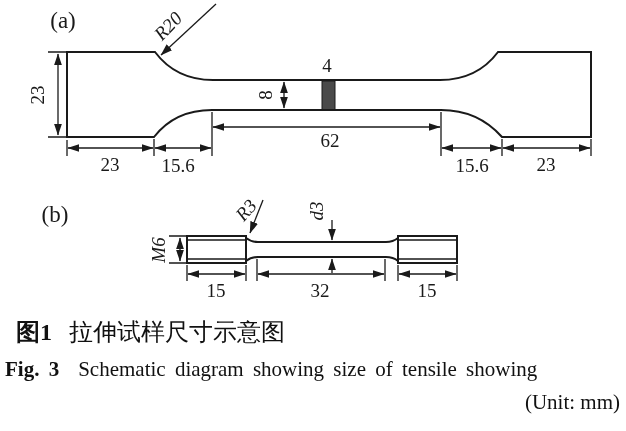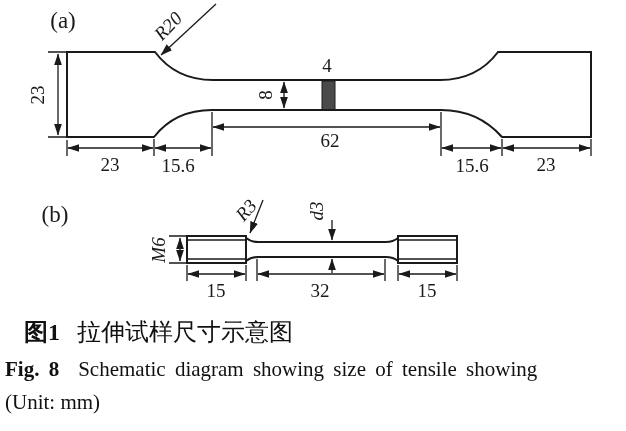--- a/index.html
+++ b/index.html
@@ -7,23 +7,23 @@
         font-family:"Liberation Serif","DejaVu Serif",serif;color:#111;}
   svg{display:block;}
   svg text{font-family:"Liberation Serif","DejaVu Serif",serif;fill:#1a1a1a;}
   .dim-text{font-size:19px;}
   .panel-label{font-size:23px;}
   .ital{font-style:italic;}
   .outline{fill:#ffffff;stroke:#1a1a1a;stroke-width:2;stroke-linejoin:miter;}
   .thin{fill:none;stroke:#1a1a1a;stroke-width:1.6;}
   .dim{fill:none;stroke:#1a1a1a;stroke-width:1.3;}
   .caption{position:absolute;left:0;top:308px;width:620px;}
-  .cap-zh{margin:8px 0 0 24px;font-size:24px;}
+  .cap-zh{margin:8px 0 0 16px;font-size:24px;}
   .cap-en{margin:9px 0 0 5px;font-size:21px;word-spacing:4px;}
-  .cap-unit{margin:8px 0 0 5px;font-size:21px;}
+  .cap-unit{margin:8px 0 0 5px;font-size:21px;text-align:right;}
   .cap-bold{font-weight:bold;}
   .gap-zh{display:inline-block;width:17px;}
   .gap-en{display:inline-block;width:19px;}
 </style>
 </head>
 <body>
 
 <div class="page">
 
   <svg width="626" height="308" viewBox="0 0 626 308">
@@ -96,18 +96,18 @@
       <text class="dim-text" x="320" y="291" dy="0.34em" text-anchor="middle">32</text>
       <text class="dim-text" x="427" y="291" dy="0.34em" text-anchor="middle">15</text>
     </g>
   </svg>
 
   <div class="caption">
     <div class="cap-zh">
       <span class="cap-bold">图1</span><span class="gap-zh"></span><span>拉伸试样尺寸示意图</span>
     </div>
     <div class="cap-en">
-      <span class="cap-bold">Fig. 8</span><span class="gap-en"></span><span>Schematic diagram showing size of tensile showing</span>
+      <span class="cap-bold">Fig. 3</span><span class="gap-en"></span><span>Schematic diagram showing size of tensile showing</span>
     </div>
     <div class="cap-unit">(Unit: mm)</div>
   </div>
 
 </div>
 
 </body></html>

